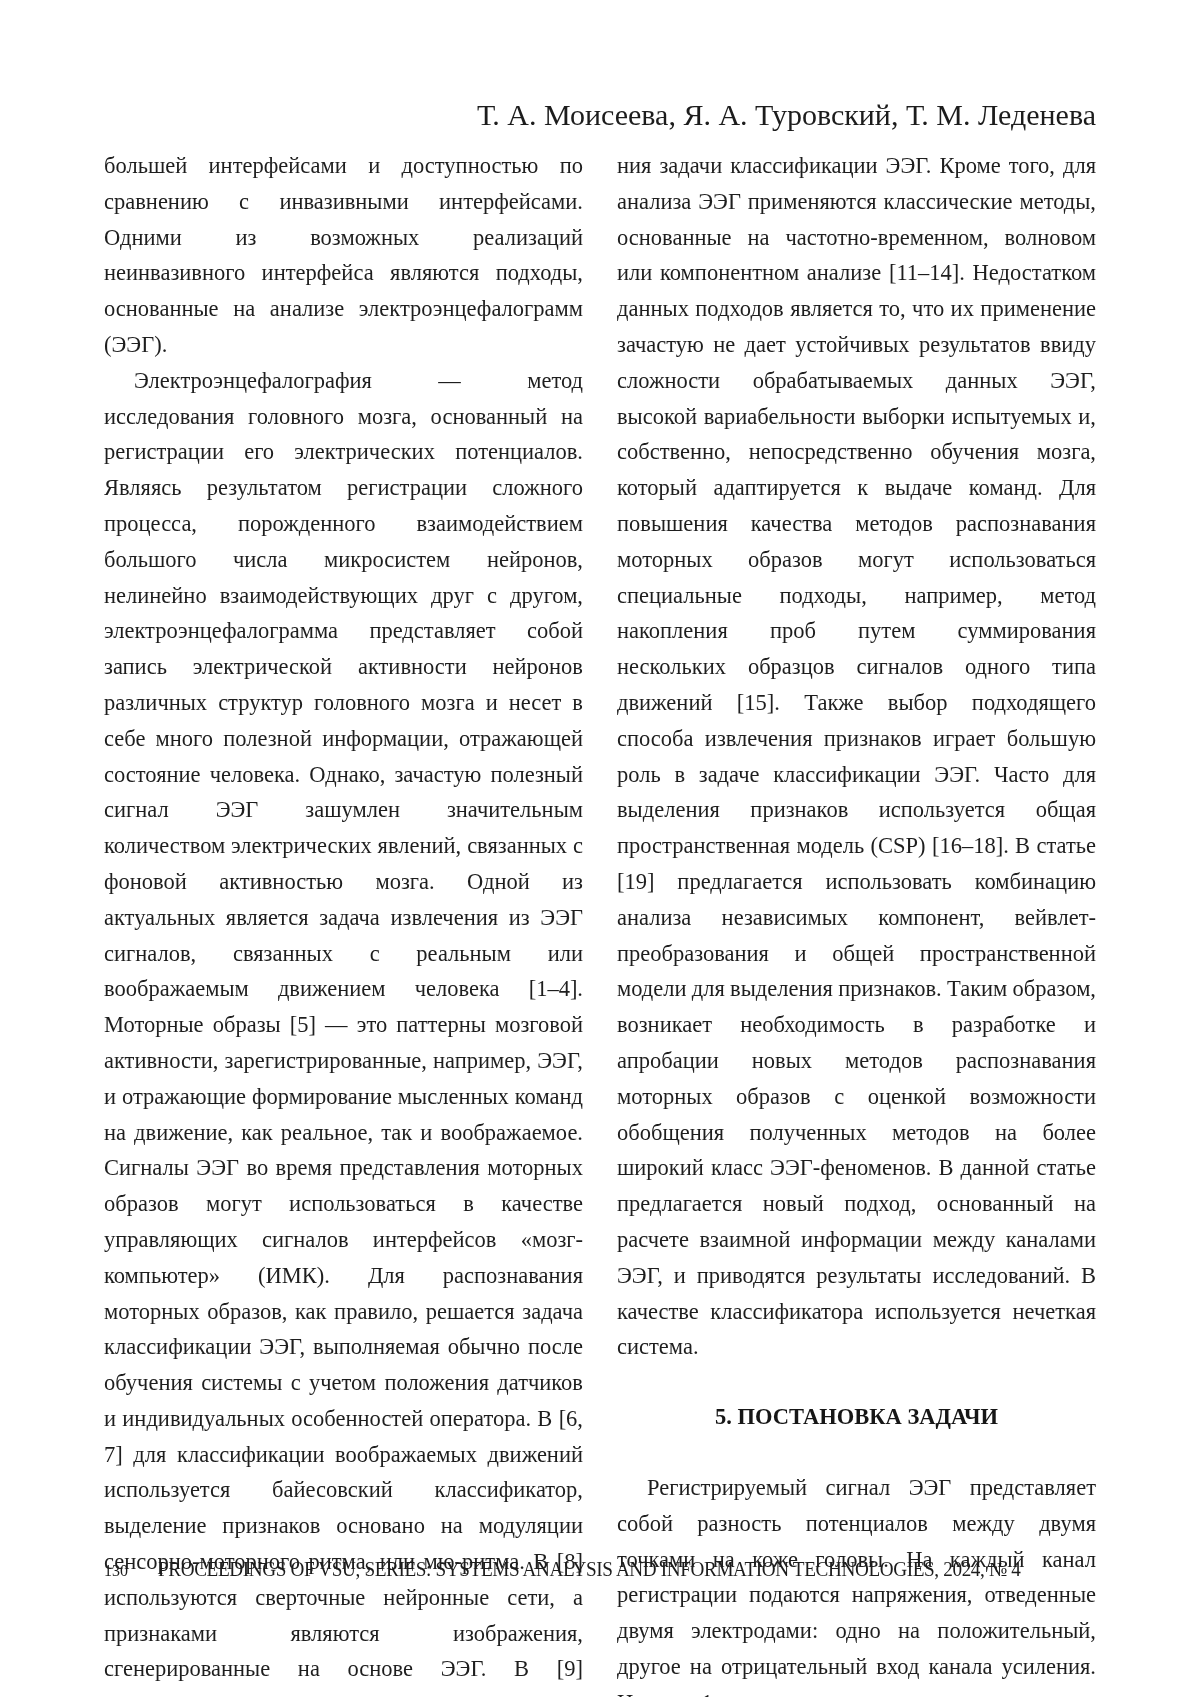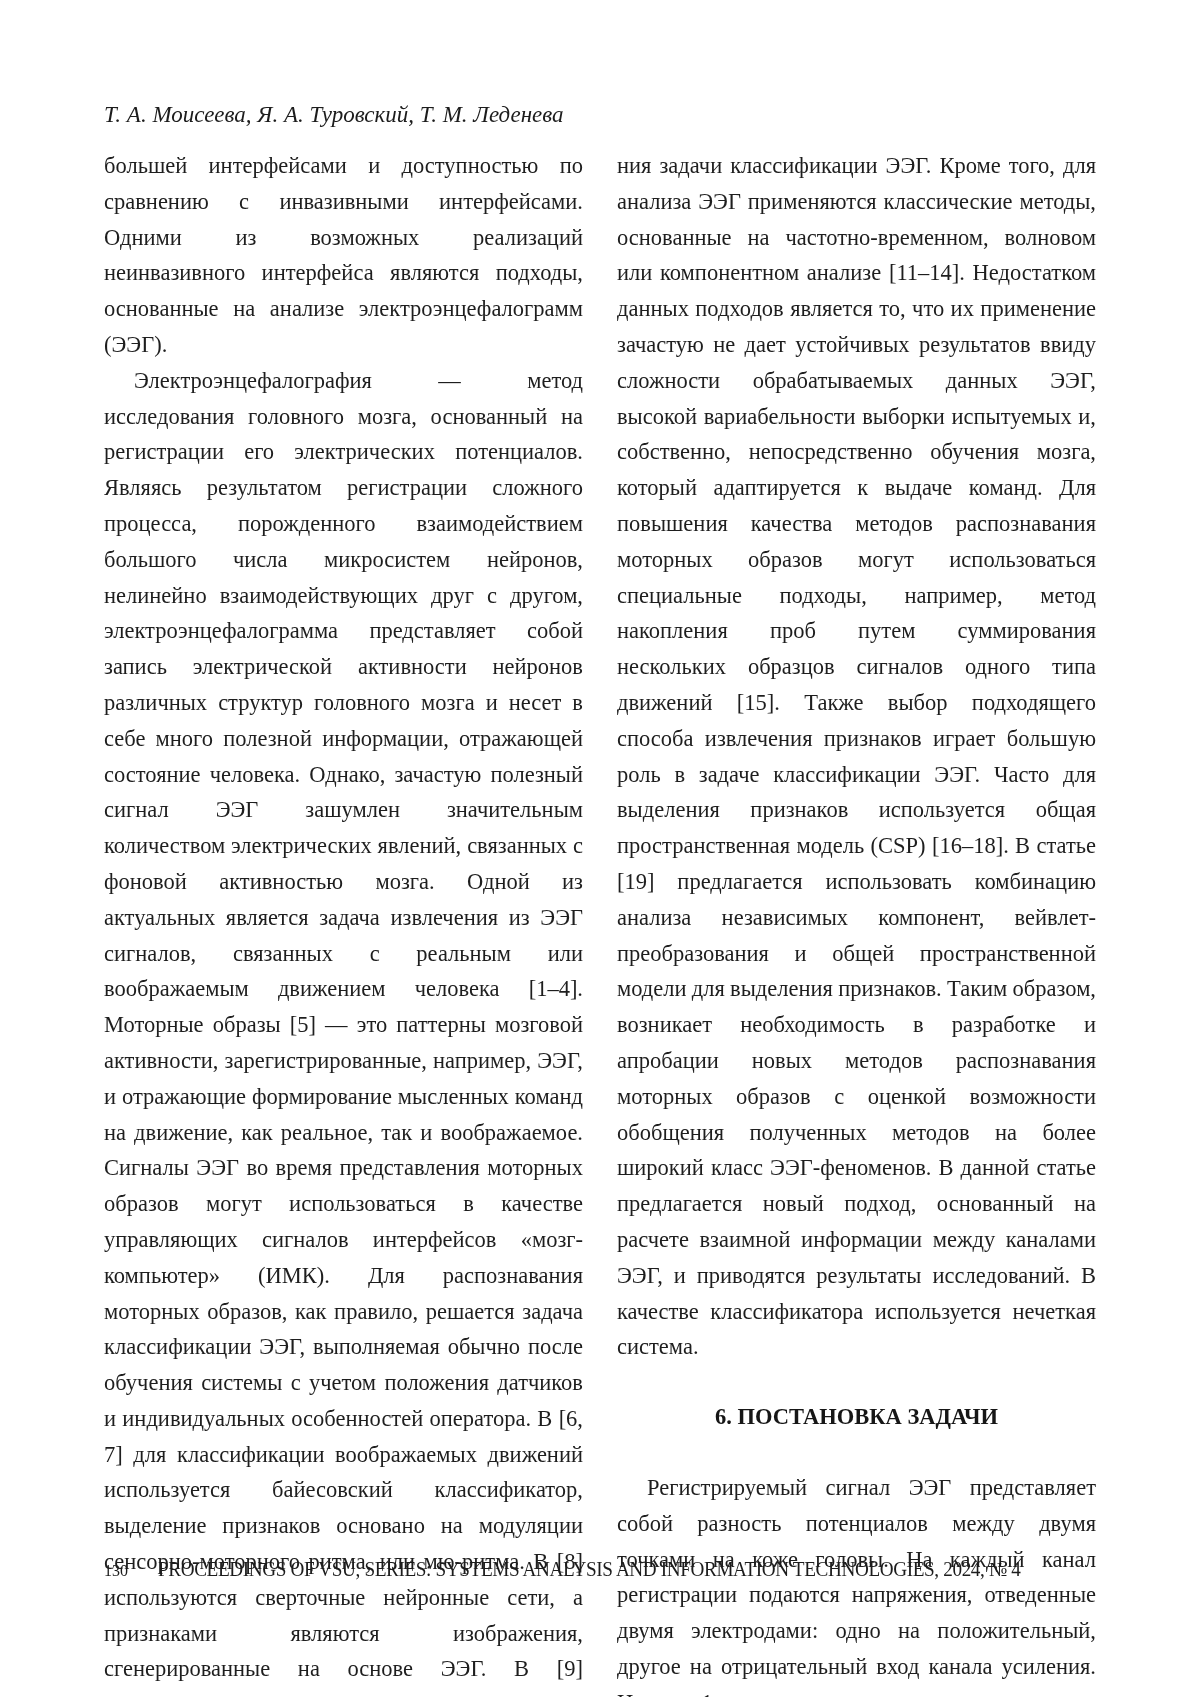--- a/index.html
+++ b/index.html
@@ -15,23 +15,22 @@
   .page {
     position: absolute;
     inset: 0;
     background: #ffffff;
   }
   .header-authors {
     position: absolute;
     top: 100px;
     left: 104px;
     width: 992px;
-    text-align: left;
-    font-style: italic;
-    font-size: 23px;
+    text-align: right;
+    font-size: 30px;
     line-height: 30px;
     color: #1c1c1c;
   }
   .columns {
     position: absolute;
     top: 148px;
     left: 104px;
     width: 992px;
     display: flex;
     gap: 34px;
@@ -90,21 +89,21 @@
 
   <div class="columns">
 
     <div class="col">
       <p class="body-par">большей интерфейсами и доступностью по сравнению с инвазивными интерфейсами. Одними из возможных реализаций неинвазивного интерфейса являются подходы, основанные на анализе электроэнцефалограмм (ЭЭГ).</p>
       <p class="body-par indent">Электроэнцефалография — метод исследования головного мозга, основанный на регистрации его электрических потенциалов. Являясь результатом регистрации сложного процесса, порожденного взаимодействием большого числа микросистем нейронов, нелинейно взаимодействующих друг с другом, электроэнцефалограмма представляет собой запись электрической активности нейронов различных структур головного мозга и несет в себе много полезной информации, отражающей состояние человека. Однако, зачастую полезный сигнал ЭЭГ зашумлен значительным количеством электрических явлений, связанных с фоновой активностью мозга. Одной из актуальных является задача извлечения из ЭЭГ сигналов, связанных с реальным или воображаемым движением человека [1–4]. Моторные образы [5] — это паттерны мозговой активности, зарегистрированные, например, ЭЭГ, и отражающие формирование мысленных команд на движение, как реальное, так и воображаемое. Сигналы ЭЭГ во время представления моторных образов могут использоваться в качестве управляющих сигналов интерфейсов «мозг-компьютер» (ИМК). Для распознавания моторных образов, как правило, решается задача классификации ЭЭГ, выполняемая обычно после обучения системы с учетом положения датчиков и индивидуальных особенностей оператора. В [6, 7] для классификации воображаемых движений используется байесовский классификатор, выделение признаков основано на модуляции сенсорно-моторного ритма, или мю-ритма. В [8] используются сверточные нейронные сети, а признаками являются изображения, сгенерированные на основе ЭЭГ. В [9] проводилось исследование различных архитектур нейронных сетей для классификации движений, отмечено, что точность при использовании нейронных сетей для данной задачи составляет около 80 %. Также в [10] приводится обзор методов глубокого обучения для реше-</p>
     </div>
 
     <div class="col">
       <p class="body-par">ния задачи классификации ЭЭГ. Кроме того, для анализа ЭЭГ применяются классические методы, основанные на частотно-временном, волновом или компонентном анализе [11–14]. Недостатком данных подходов является то, что их применение зачастую не дает устойчивых результатов ввиду сложности обрабатываемых данных ЭЭГ, высокой вариабельности выборки испытуемых и, собственно, непосредственно обучения мозга, который адаптируется к выдаче команд. Для повышения качества методов распознавания моторных образов могут использоваться специальные подходы, например, метод накопления проб путем суммирования нескольких образцов сигналов одного типа движений [15]. Также выбор подходящего способа извлечения признаков играет большую роль в задаче классификации ЭЭГ. Часто для выделения признаков используется общая пространственная модель (CSP) [16–18]. В статье [19] предлагается использовать комбинацию анализа независимых компонент, вейвлет-преобразования и общей пространственной модели для выделения признаков. Таким образом, возникает необходимость в разработке и апробации новых методов распознавания моторных образов с оценкой возможности обобщения полученных методов на более широкий класс ЭЭГ-феноменов. В данной статье предлагается новый подход, основанный на расчете взаимной информации между каналами ЭЭГ, и приводятся результаты исследований. В качестве классификатора используется нечеткая система.</p>
-      <h2 class="section-heading">6. ПОСТАНОВКА ЗАДАЧИ</h2>
+      <h2 class="section-heading">5. ПОСТАНОВКА ЗАДАЧИ</h2>
       <p class="body-par indent">Регистрируемый сигнал ЭЭГ представляет собой разность потенциалов между двумя точками на коже головы. На каждый канал регистрации подаются напряжения, отведенные двумя электродами: одно на положительный, другое на отрицательный вход канала усиления. На рис. 1 показана схема одного из возможных расположений электродов на поверхности головы человека (по международной системе 10-20, рекомендованной Международной федерацией электроэнцефалографии и клинической нейрофизиологии).</p>
     </div>
 
   </div>
 
   <div class="footer">
     <span class="page-number">130</span>
     <span class="journal-line">PROCEEDINGS OF VSU, SERIES: SYSTEMS ANALYSIS AND INFORMATION TECHNOLOGIES, 2024, № 4</span>
   </div>
 

